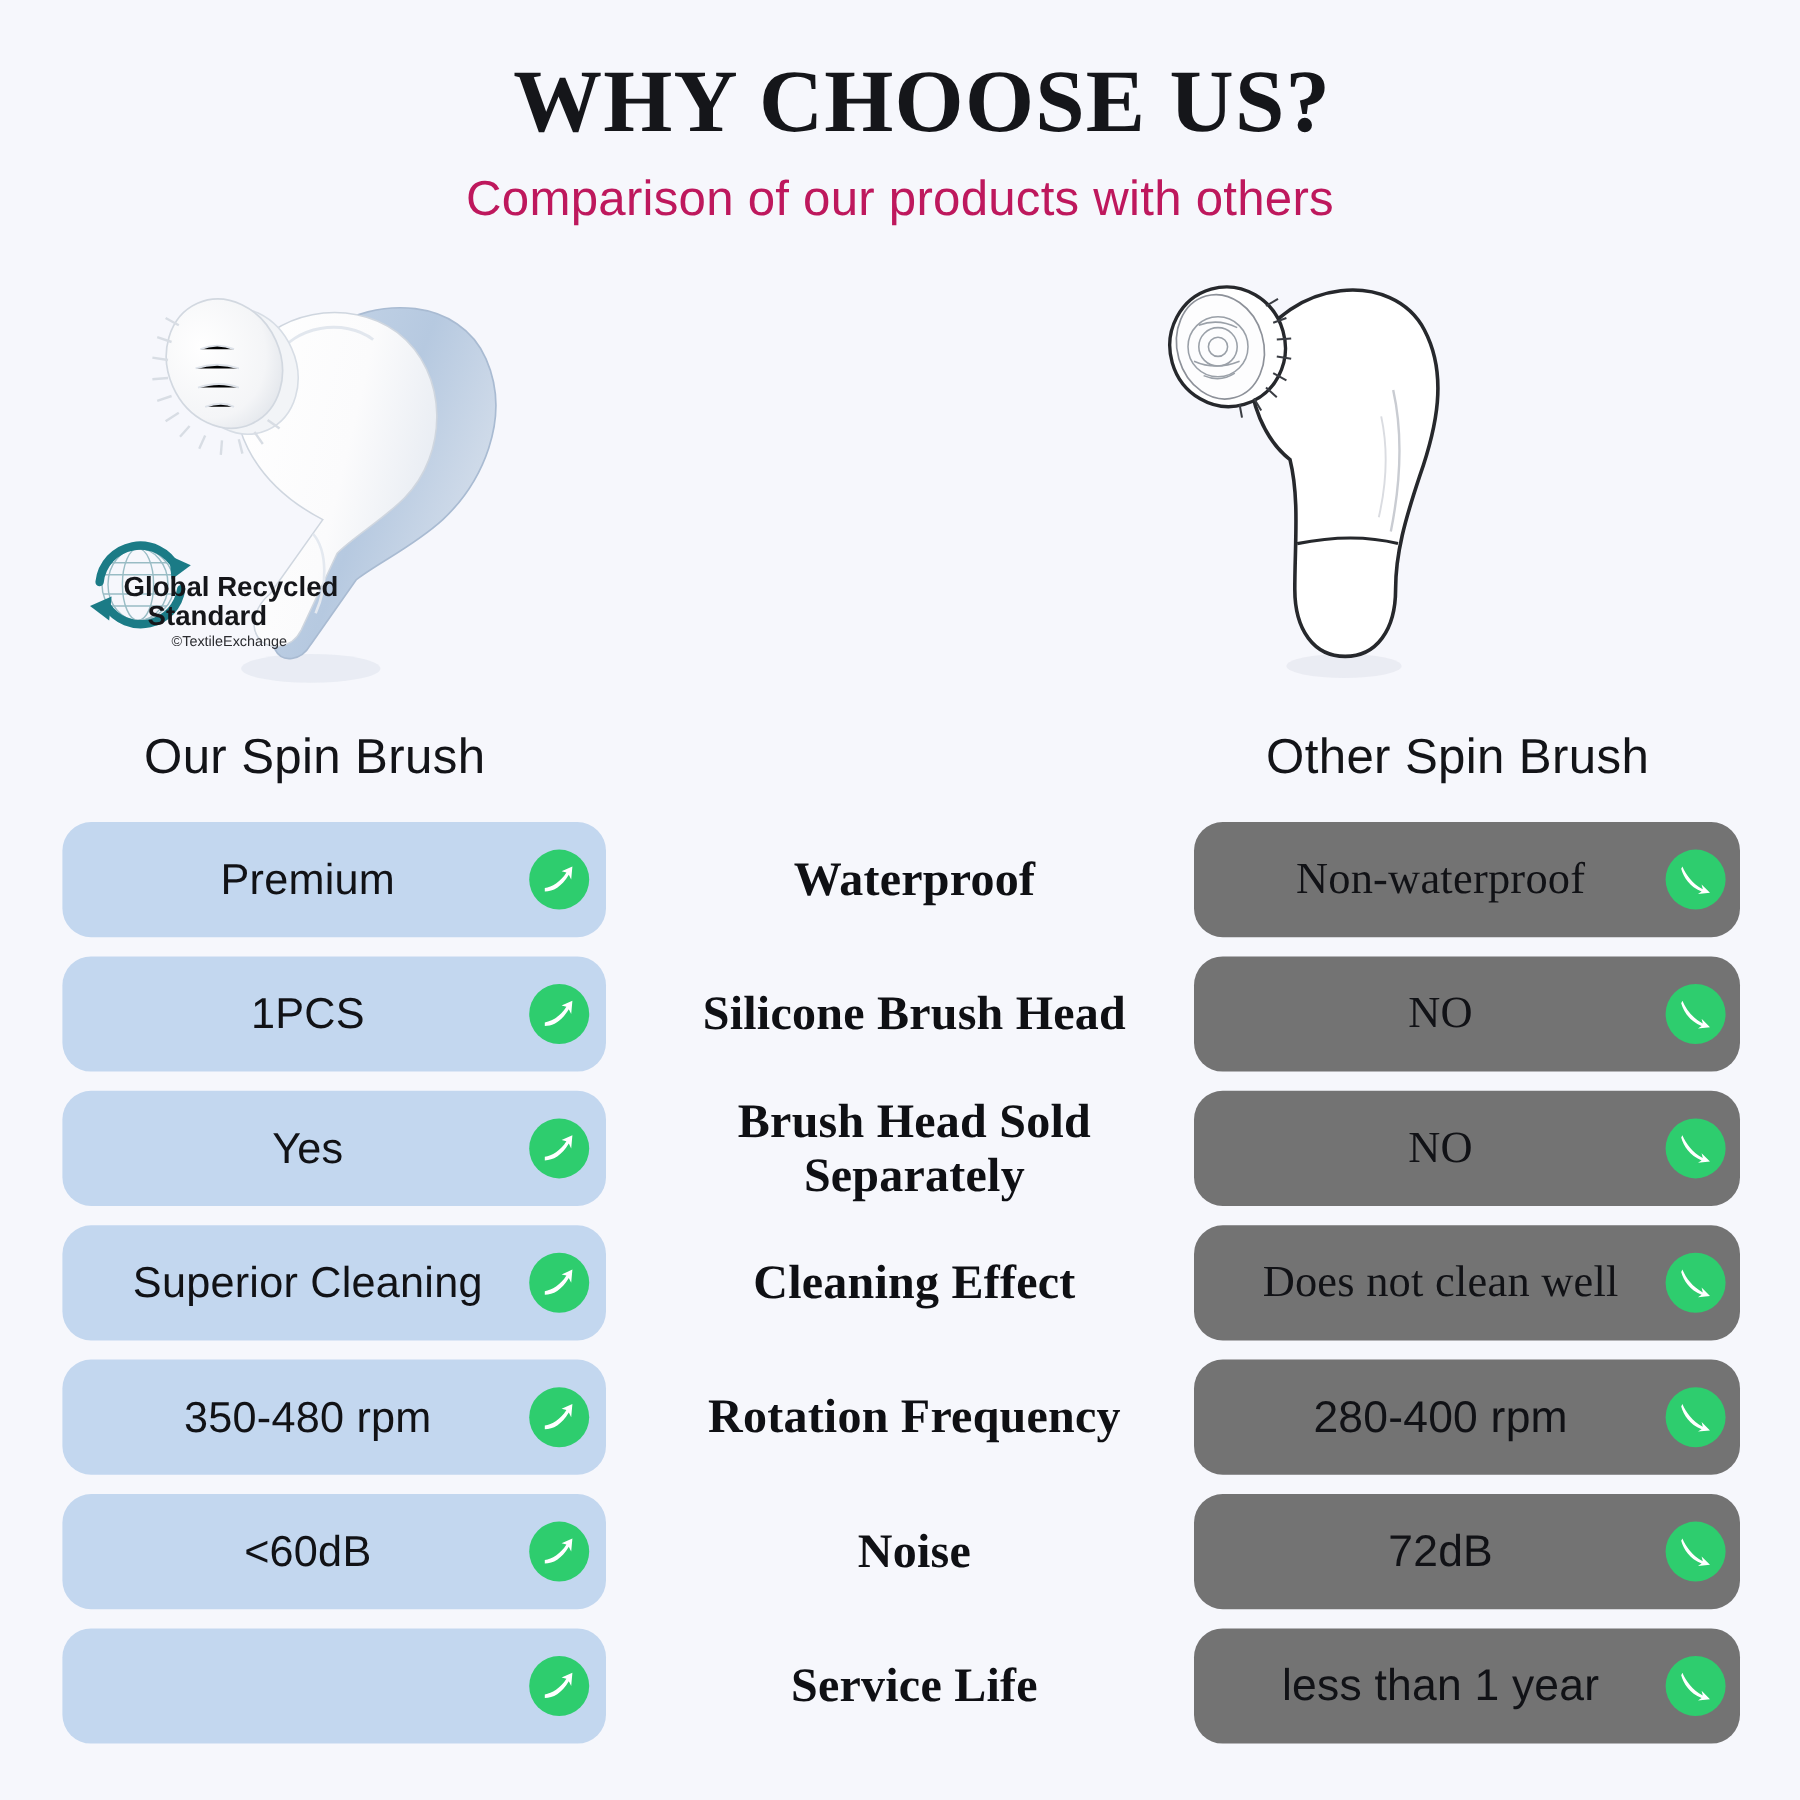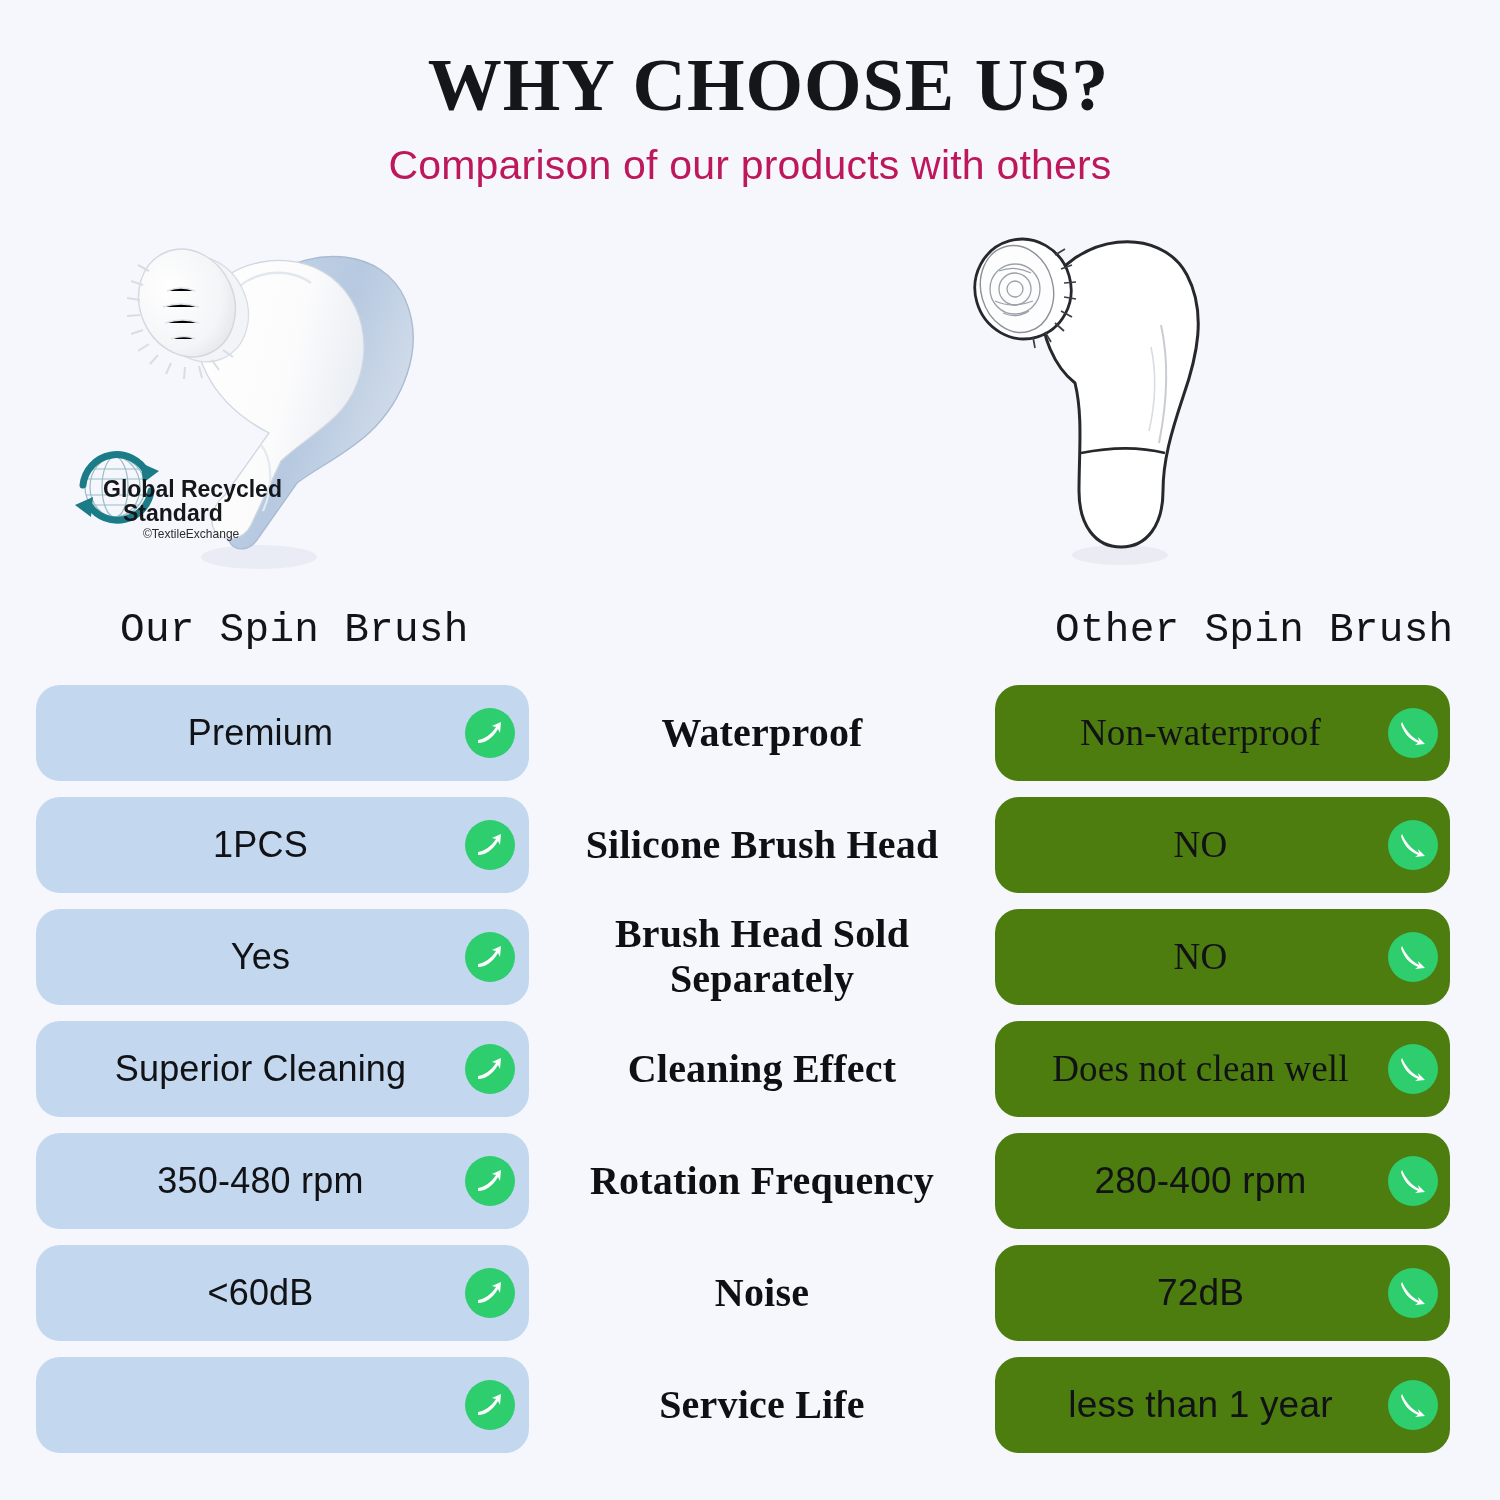--- a/index.html
+++ b/index.html
@@ -44,21 +44,21 @@
     left:-28px;
     top:232px;
     width:230px;
     height:110px;
   }
 
   
   .captions { position:relative; height:72px; }
   .cap {
     position:absolute;
-    font-family:Liberation Mono, monospace;
+    font-family:Liberation Sans, sans-serif;
     font-size:41px;
     color:#131418;
     letter-spacing:.3px;
     white-space:nowrap;
   }
   .cap-left  { left:120px;  top:0; }
   .cap-right { left:1055px; top:0; }
 
   
   .table { position:relative; padding:0 0 0 0; margin-top:6px; }
@@ -71,22 +71,22 @@
   .pill {
     position:absolute;
     top:0;
     height:96px;
     border-radius:24px;
     display:flex;
     align-items:center;
     justify-content:center;
     padding:0 70px 0 26px;
   }
-  .pill-left  { left:36px;  width:493px; background:#c3d7ef; }
-  .pill-right { left:995px; width:455px; background:#4d7c0f; }
+  .pill-left  { left:52px;  width:453px; background:#c3d7ef; }
+  .pill-right { left:995px; width:455px; background:#737373; }
 
   .pill-text {
     font-family:"Liberation Sans", sans-serif;
     font-size:36px;
     color:#111216;
     white-space:nowrap;
     text-align:center;
     width:100%;
     letter-spacing:.2px;
   }

